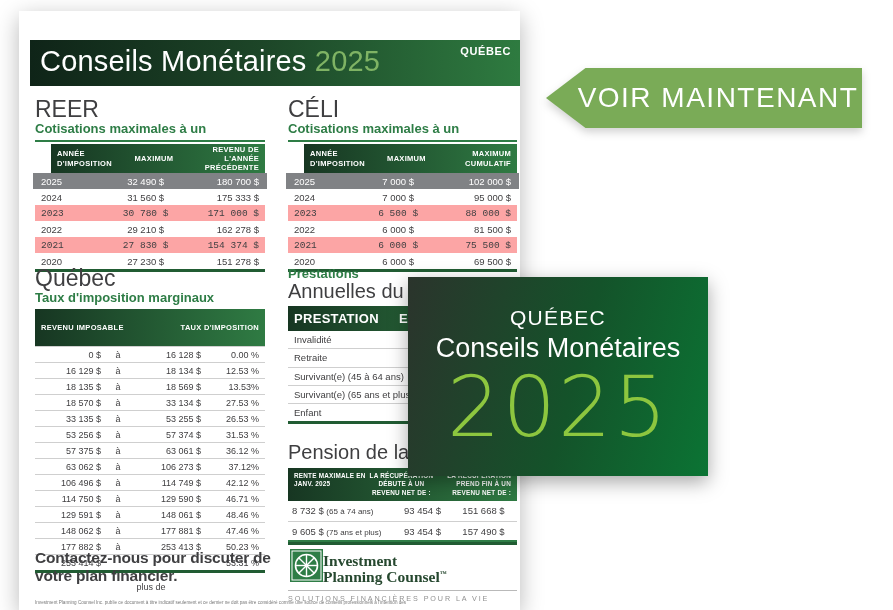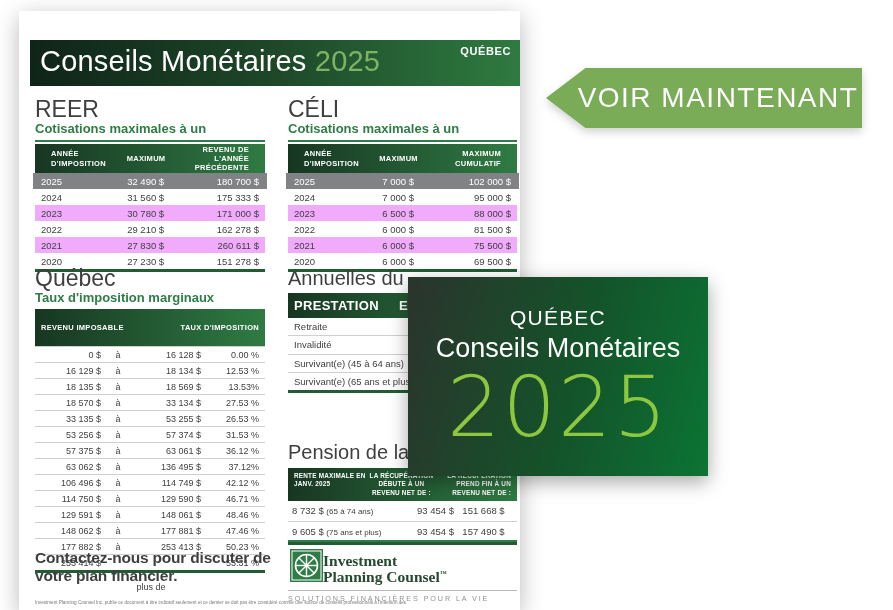--- a/index.html
+++ b/index.html
@@ -16,31 +16,31 @@
   .banner-year{color:#7fb364;}
   .banner-region{position:absolute;right:9px;top:5px;font-size:11px;color:#fff;font-weight:700;letter-spacing:.6px;}
 
   .sec{position:absolute;}
   .sec-title{font-size:23px;font-weight:500;color:#3f3f41;line-height:1.05;margin:0;}
   .sec-sub{font-size:13px;font-weight:700;color:#2e7d46;line-height:1.15;margin-top:1px;}
   .sub-rule{border-bottom:2px solid #2e7d46;padding-bottom:3px;}
 
   
   .ctable{margin-top:2px;border-bottom:3px solid #215c33;}
-  .ct-head{display:flex;align-items:center;height:29px;padding:0 16px;
+  .ct-head{display:flex;align-items:center;height:29px;padding:0 6px;
            background:linear-gradient(90deg,#173622 0%,#2f7b43 100%);
-           color:#fff;font-size:7.5px;font-weight:700;letter-spacing:.3px;line-height:1.25;}
+           color:#fff;font-size:7.5px;font-weight:700;letter-spacing:.3px;line-height:1.25;margin-left:16px;}
   .ct-head .c1{width:33%;text-align:left;}
   .ct-head .c2{width:30%;text-align:center;}
   .ct-head .c3{width:37%;text-align:right;}
   .ct-row{display:flex;align-items:center;height:16px;padding:0 6px;font-size:9.5px;color:#414042;}
   .ct-row .c1{width:33%;text-align:left;}
   .ct-row .c2{width:30%;text-align:center;}
   .ct-row .c3{width:37%;text-align:right;}
-  .ct-row.alt{background:#f0abfc;}
+  .ct-row.alt{background:#fca5a5;font-family:Liberation Mono, monospace;}
   .ct-row.hl{background:#808285;color:#fff;margin:0 -2px;padding:0 8px;}
 
   
   .qtable{margin-top:3px;border-bottom:3px solid #215c33;}
   .qt-head{display:flex;justify-content:space-between;align-items:center;height:33px;padding:2px 6px;
            background:linear-gradient(90deg,#173622 0%,#2f7b43 100%);
            color:#fff;font-size:7.5px;font-weight:700;letter-spacing:.3px;}
   .qt-row{display:flex;align-items:center;height:15px;padding:0 4px;font-size:9px;color:#414042;
           border-top:1px solid #cfcfcf;}
   .qt-row:first-child{border-top:none;}
@@ -67,21 +67,21 @@
   .ntable{margin-top:5px;border-bottom:3px solid #215c33;}
   .nt-head{display:flex;align-items:flex-start;padding:4px 6px;
            background:linear-gradient(90deg,#173622 0%,#2f7b43 100%);
            color:#fff;font-size:6.4px;font-weight:700;letter-spacing:.2px;line-height:1.3;}
   .nt-head .n1{width:33%;text-align:left;}
   .nt-head .n2{width:33%;text-align:center;}
   .nt-head .n3{width:34%;text-align:right;}
   .nt-row{display:flex;align-items:center;height:20px;padding:0 4px;font-size:9.5px;color:#414042;}
   .nt-row + .nt-row{border-top:1px solid #cfcfcf;}
   .nt-row .n1{width:112px;text-align:left;white-space:nowrap;}
-  .nt-row .n2{width:50px;text-align:right;}
+  .nt-row .n2{width:50px;text-align:left;}
   .nt-row .n3{flex:1;text-align:center;}
   .note{font-size:8px;}
 
   
   .contact{position:absolute;left:16px;top:538px;width:240px;font-size:15.5px;font-weight:700;
            color:#3f3f41;line-height:1.18;letter-spacing:-.2px;}
   .logo-block{position:absolute;left:269px;top:529px;width:229px;border-top:2px solid #2e7d46;padding-top:7px;}
   .logo-row{display:flex;align-items:flex-end;padding-left:2px;}
   .logo-text{font-family:"Liberation Serif",serif;font-weight:700;color:#26482f;font-size:15.5px;line-height:1.08;}
   .tm{font-size:7px;vertical-align:super;}
@@ -147,21 +147,21 @@
           <span class="c3">171 000 $</span>
         </div>
         <div class="ct-row">
           <span class="c1">2022</span>
           <span class="c2">29 210 $</span>
           <span class="c3">162 278 $</span>
         </div>
         <div class="ct-row alt">
           <span class="c1">2021</span>
           <span class="c2">27 830 $</span>
-          <span class="c3">260 611 $</span>
+          <span class="c3">154 374 $</span>
         </div>
         <div class="ct-row">
           <span class="c1">2020</span>
           <span class="c2">27 230 $</span>
           <span class="c3">151 278 $</span>
         </div>
       </div>
     </div>
 
     <div class="sec" style="left:269px;top:86px;width:229px;">
@@ -252,21 +252,21 @@
           </div>
         <div class="qt-row">
             <span class="qa">57 375 $</span>
             <span class="qm">à</span>
             <span class="qb">63 061 $</span>
             <span class="qx">36.12 %</span>
           </div>
         <div class="qt-row">
             <span class="qa">63 062 $</span>
             <span class="qm">à</span>
-            <span class="qb">136 495 $</span>
+            <span class="qb">106 273 $</span>
             <span class="qx">37.12%</span>
           </div>
         <div class="qt-row">
             <span class="qa">106 496 $</span>
             <span class="qm">à</span>
             <span class="qb">114 749 $</span>
             <span class="qx">42.12 %</span>
           </div>
         <div class="qt-row">
             <span class="qa">114 750 $</span>
@@ -294,37 +294,41 @@
           </div>
         <div class="qt-row">
             <span class="qa">253 414 $</span>
             <span class="qmw">plus de</span>
             <span class="qx">53.31 %</span>
           </div>
       </div>
     </div>
 
     <div class="sec" style="left:269px;top:256px;width:229px;">
+      <div class="overline">Prestations</div>
       <div class="sec-title2">Annuelles du</div>
       <div class="ptable">
         <div class="pt-head">
           <span class="p1">PRESTATION</span>
           <span class="p2">EN</span>
         </div>
         <div class="pt-row">
+            <span>Invalidité</span>
+          </div>
+        <div class="pt-row">
             <span>Retraite</span>
           </div>
         <div class="pt-row">
-            <span>Invalidité</span>
-          </div>
-        <div class="pt-row">
             <span>Survivant(e) (45 à 64 ans)</span>
           </div>
         <div class="pt-row">
             <span>Survivant(e) (65 ans et plus)</span>
+          </div>
+        <div class="pt-row">
+            <span>Enfant</span>
           </div>
       </div>
     </div>
 
     <div class="sec" style="left:269px;top:430px;width:229px;">
       <div class="sec-title2">Pension de la</div>
       <div class="ntable">
         <div class="nt-head">
           <span class="n1">RENTE MAXIMALE EN JANV. 2025</span>
           <span class="n2">LA RÉCUPÉRATION DÉBUTE À UN REVENU NET DE :</span>

